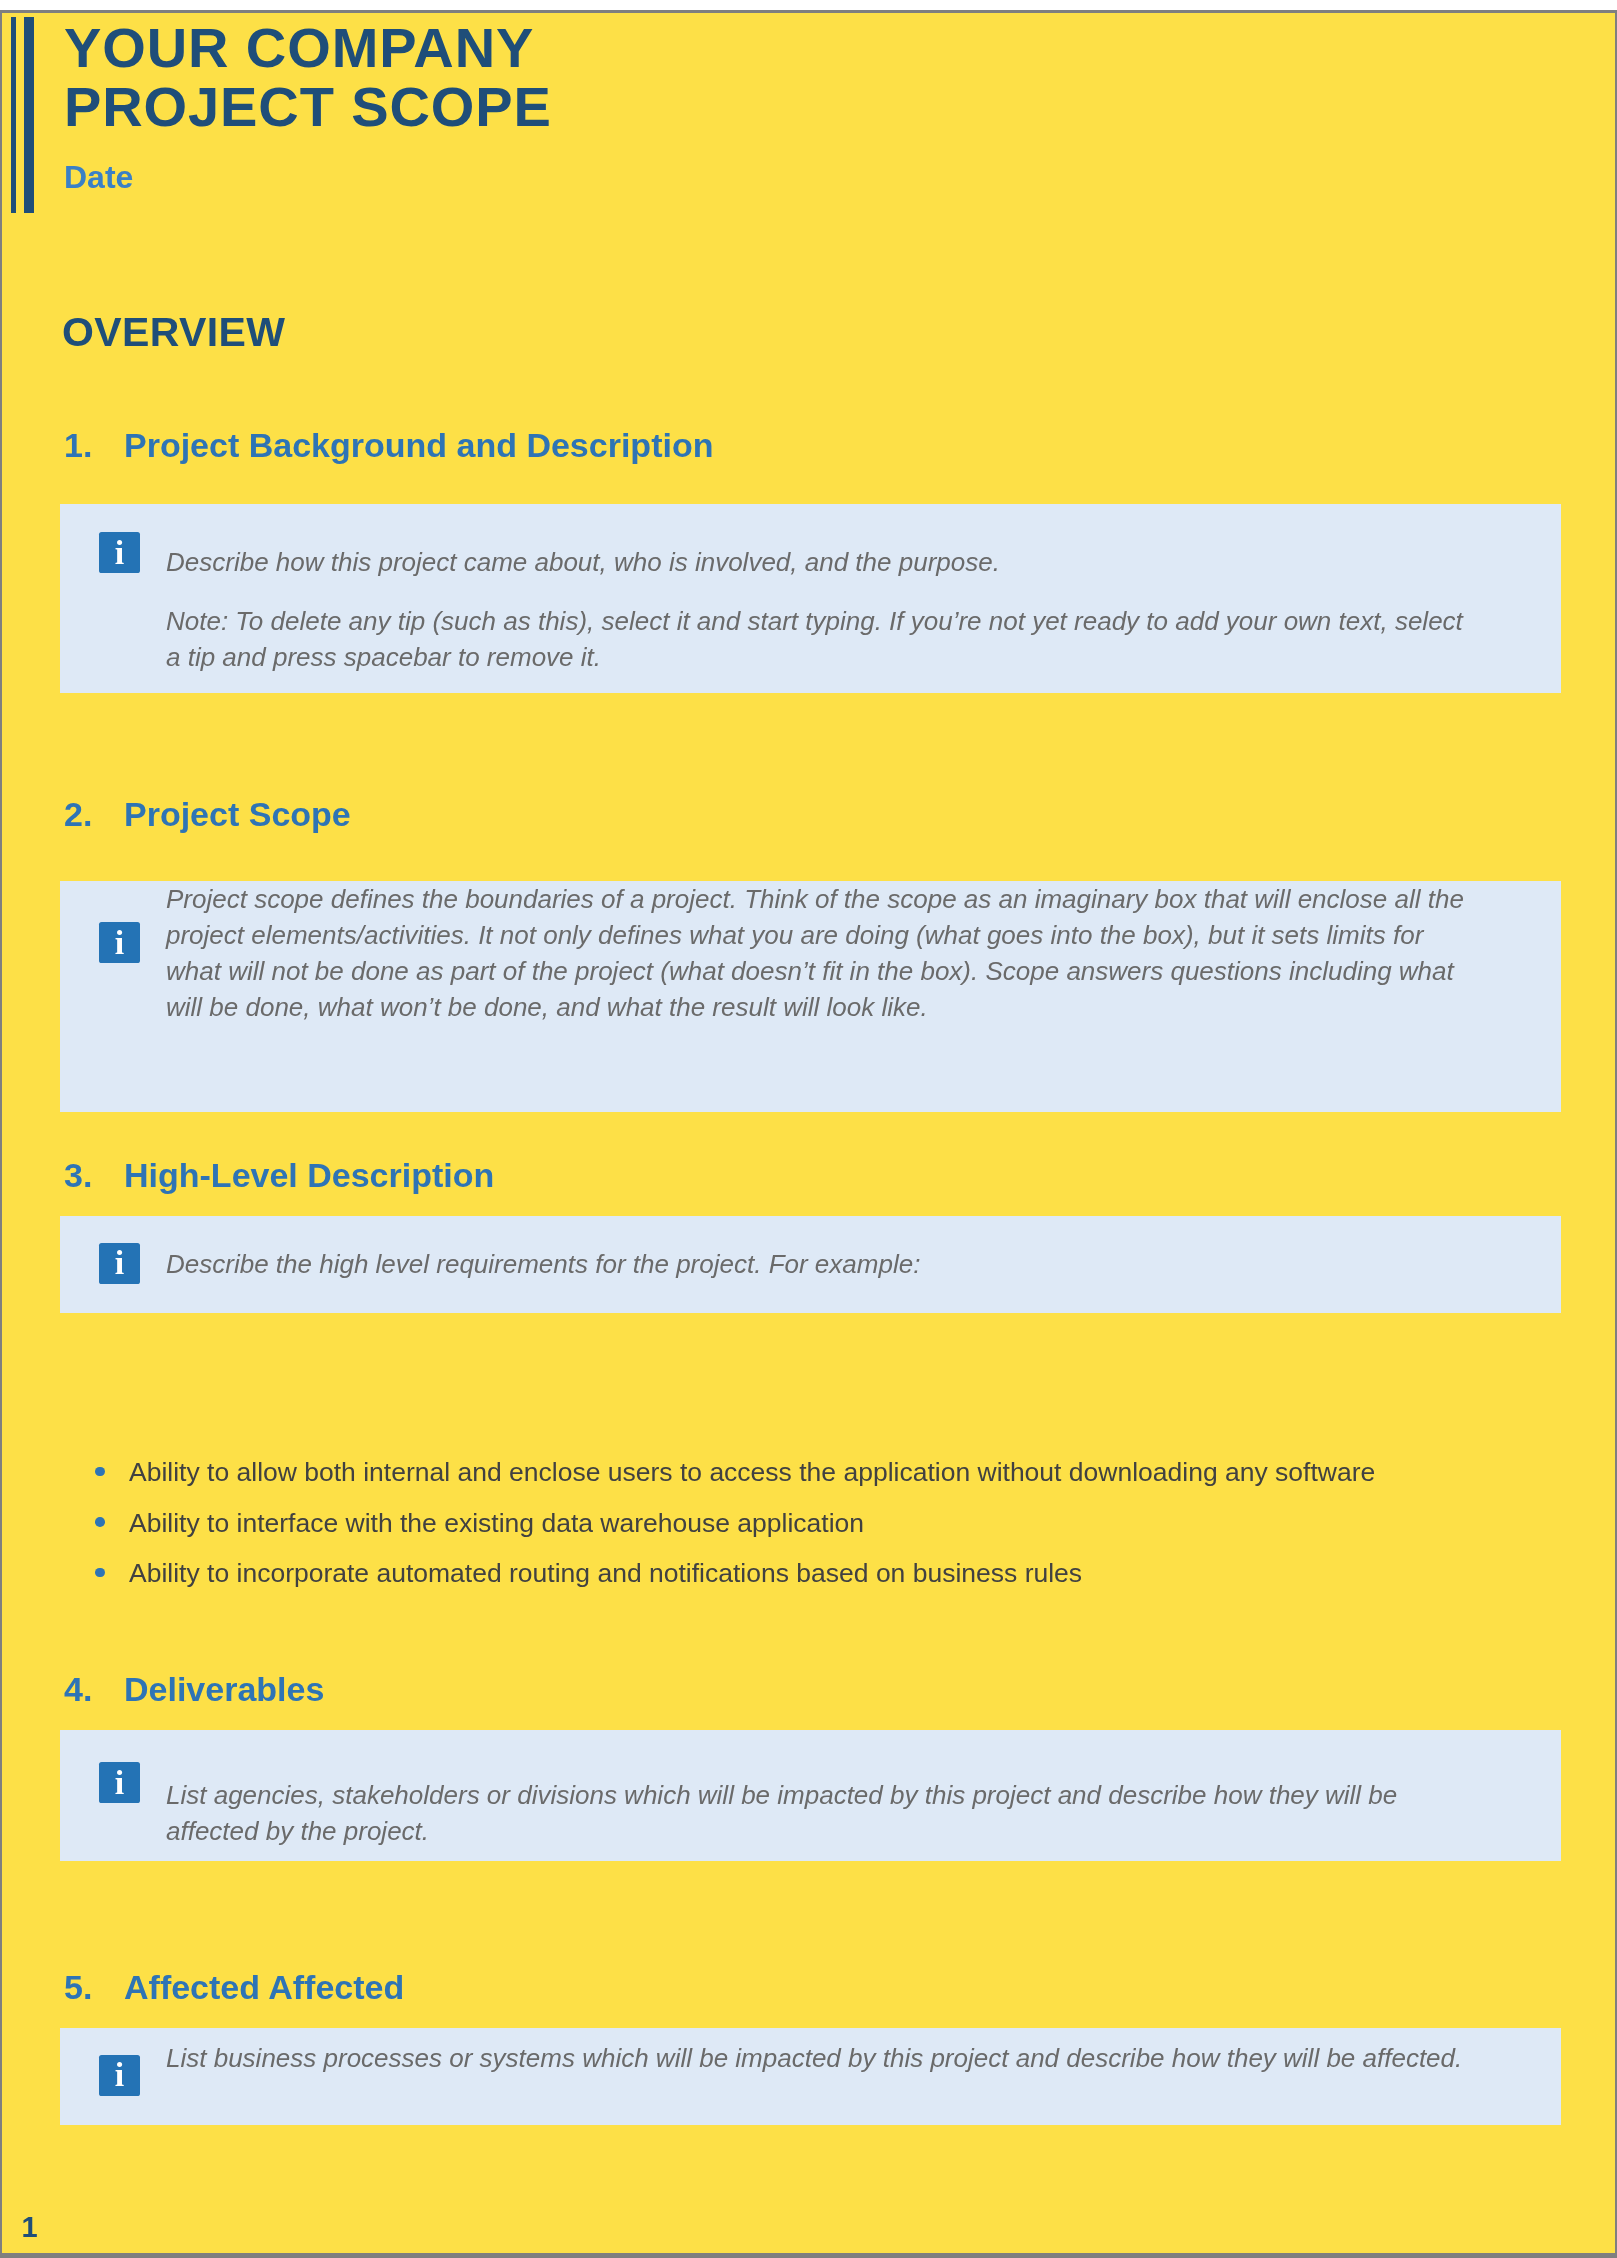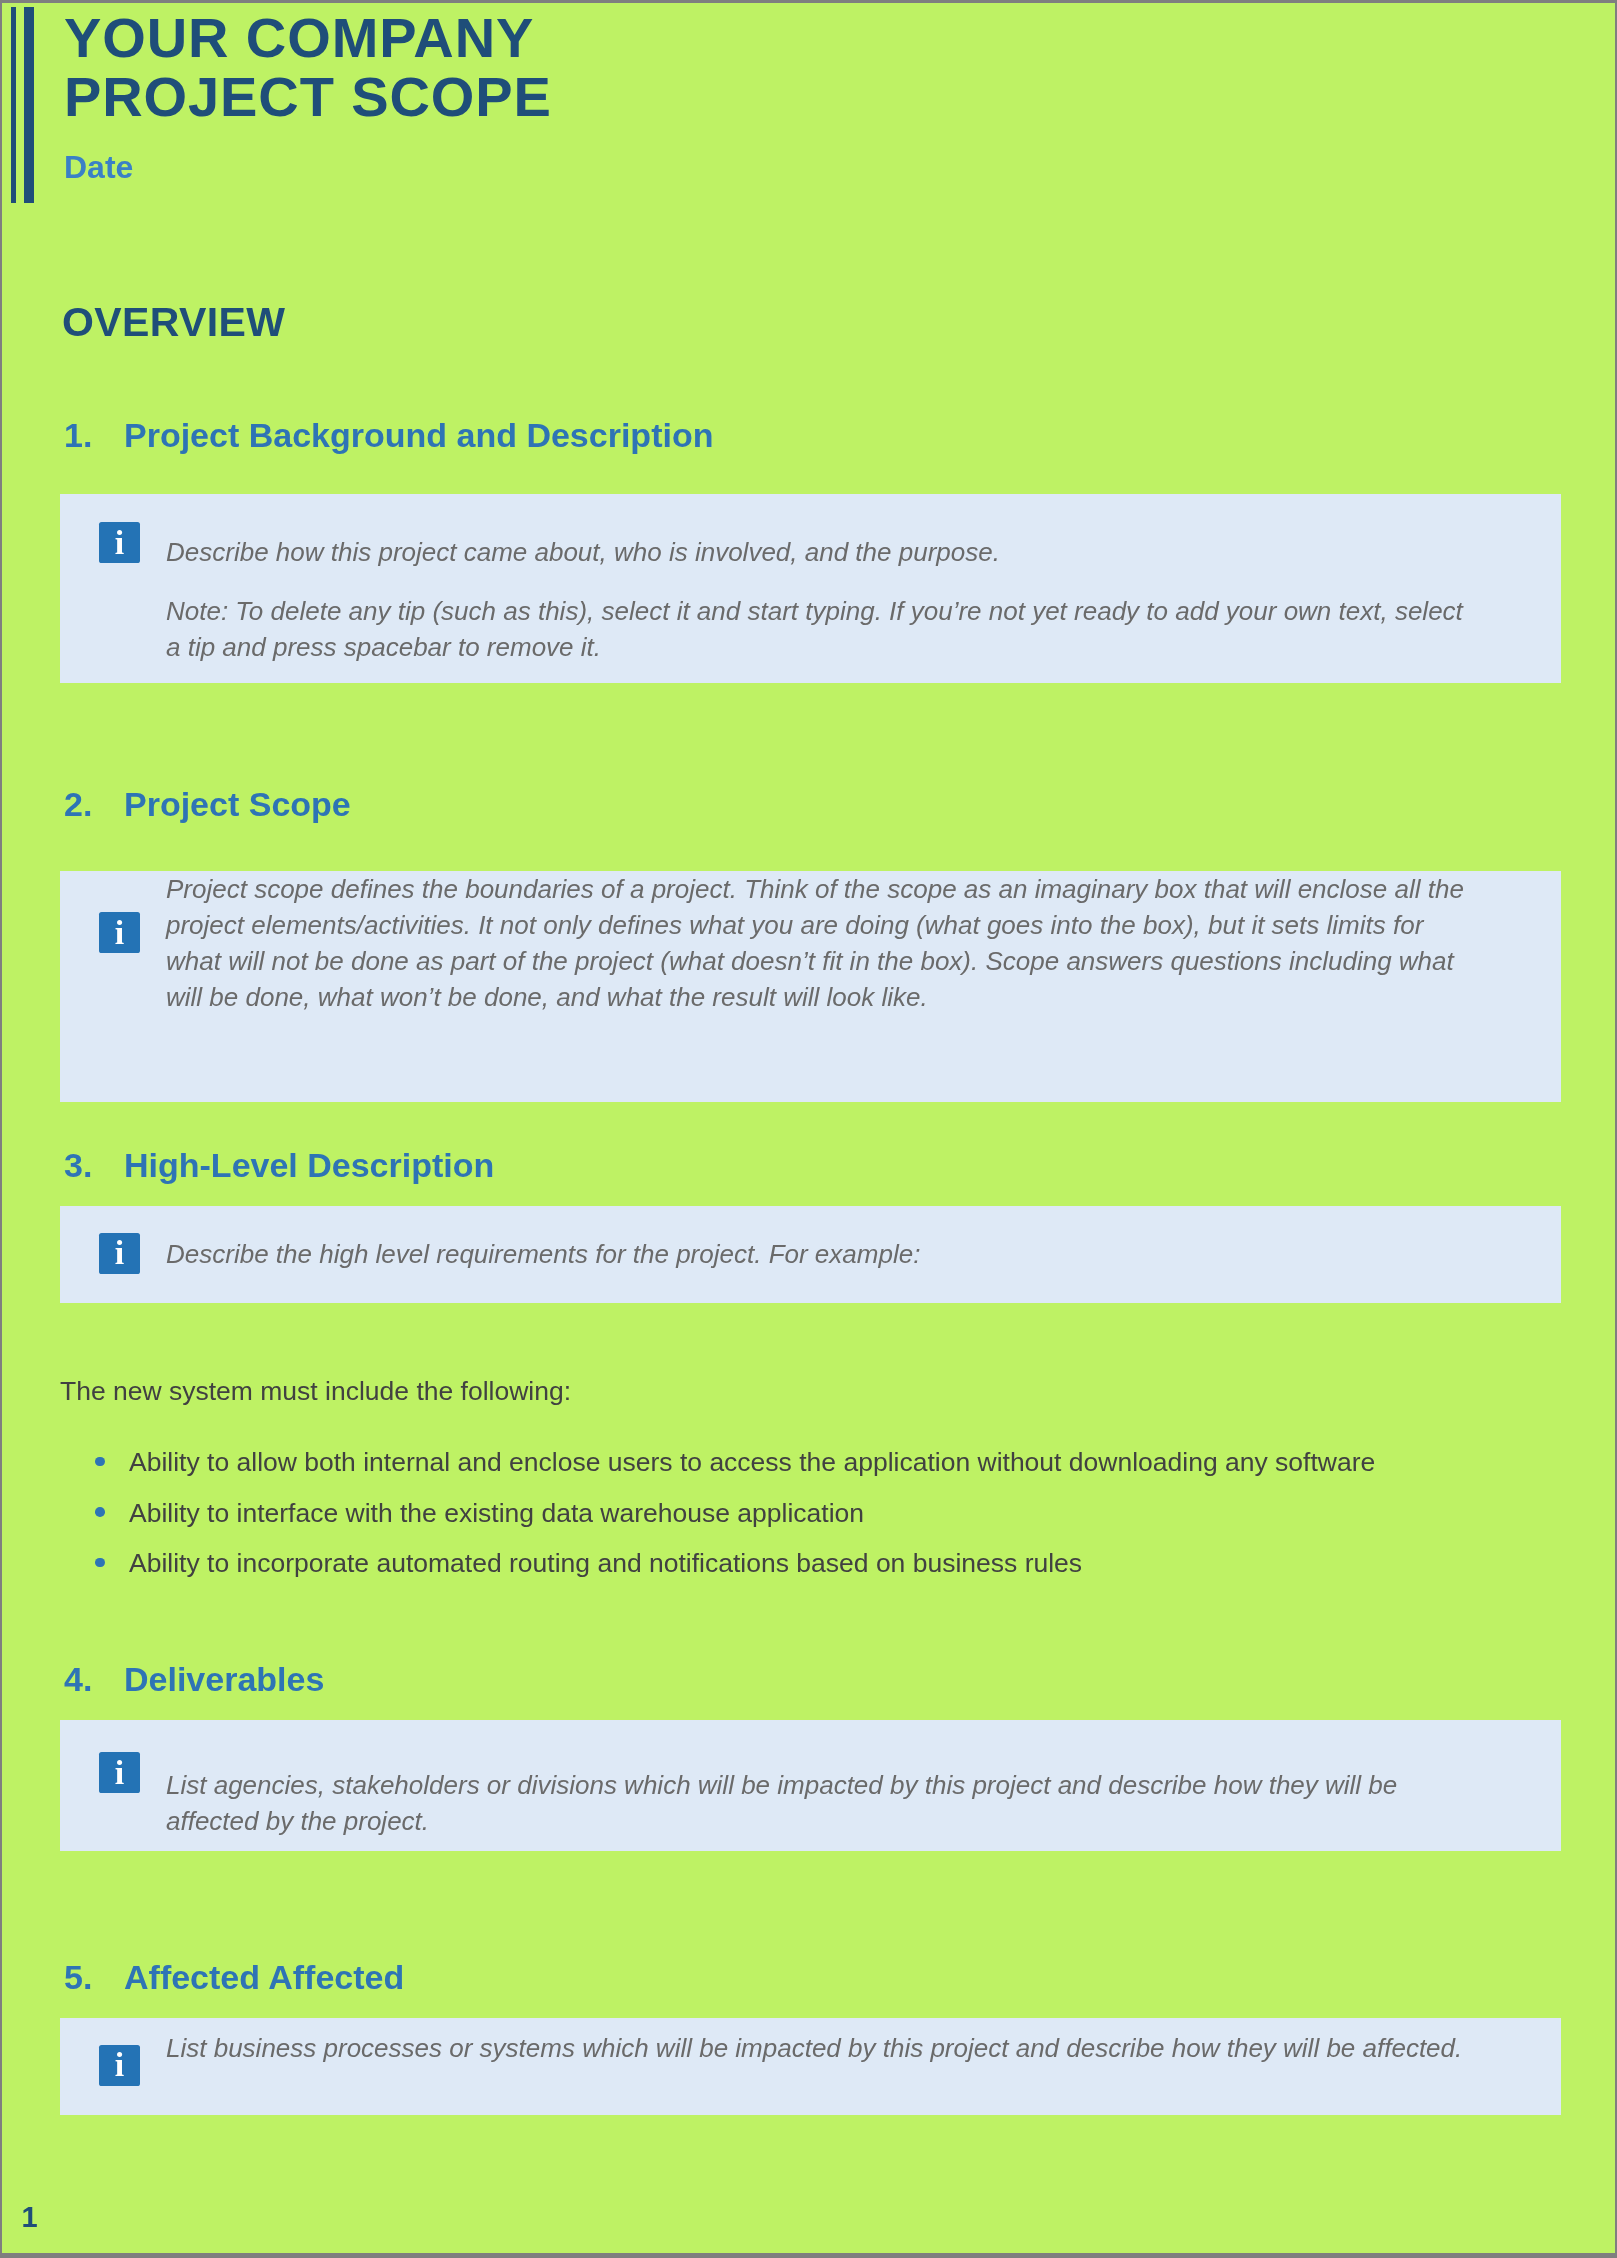--- a/index.html
+++ b/index.html
@@ -14,24 +14,25 @@
   }
   *{margin:0;padding:0;box-sizing:border-box;}
   html,body{background:#fff;}
   body{
     width:1617px;height:2258px;
     font-family:"Liberation Sans", sans-serif;
     position:relative;
   }
   .page{
     position:absolute;inset:0;
-    background:#bef264;
+    background:#fde047;
     border:2.6px solid var(--border-gray);
     border-top-width:3.5px;
     border-bottom-width:5.3px;
+    margin-top:10px;
   }
   
   .accent-bar{position:absolute;background:var(--navy);top:3.5px;height:196px;}
   .accent-bar.thin{left:8.8px;width:5.3px;}
   .accent-bar.thick{left:22px;width:9.7px;}
   
   .title{
     position:absolute;left:62px;top:5.3px;
     color:var(--navy);font-weight:bold;
     font-size:56px;line-height:59px;letter-spacing:0.9px;
@@ -138,21 +139,20 @@
   <div class="sec-heading" style="top:1143px;">
     <span class="num">3.</span>
     <span class="ttl">High-Level Description</span>
   </div>
   <div class="tip" style="top:1203px;height:97px;">
     <span class="icon" style="top:26.5px;">i</span>
     <div class="tip-body" style="padding-top:30px;">
       <p>Describe the high level requirements for the project. For example:</p>
     </div>
   </div>
-  <div class="intro" style="top:1373px;">The new system must include the following:</div>
   <ul class="req-list" style="top:1443px;">
     <li>
       <span class="dot"></span>
       <span>Ability to allow both internal and enclose users to access the application without downloading any software</span>
     </li>
     <li>
       <span class="dot"></span>
       <span>Ability to interface with the existing data warehouse application</span>
     </li>
     <li>

